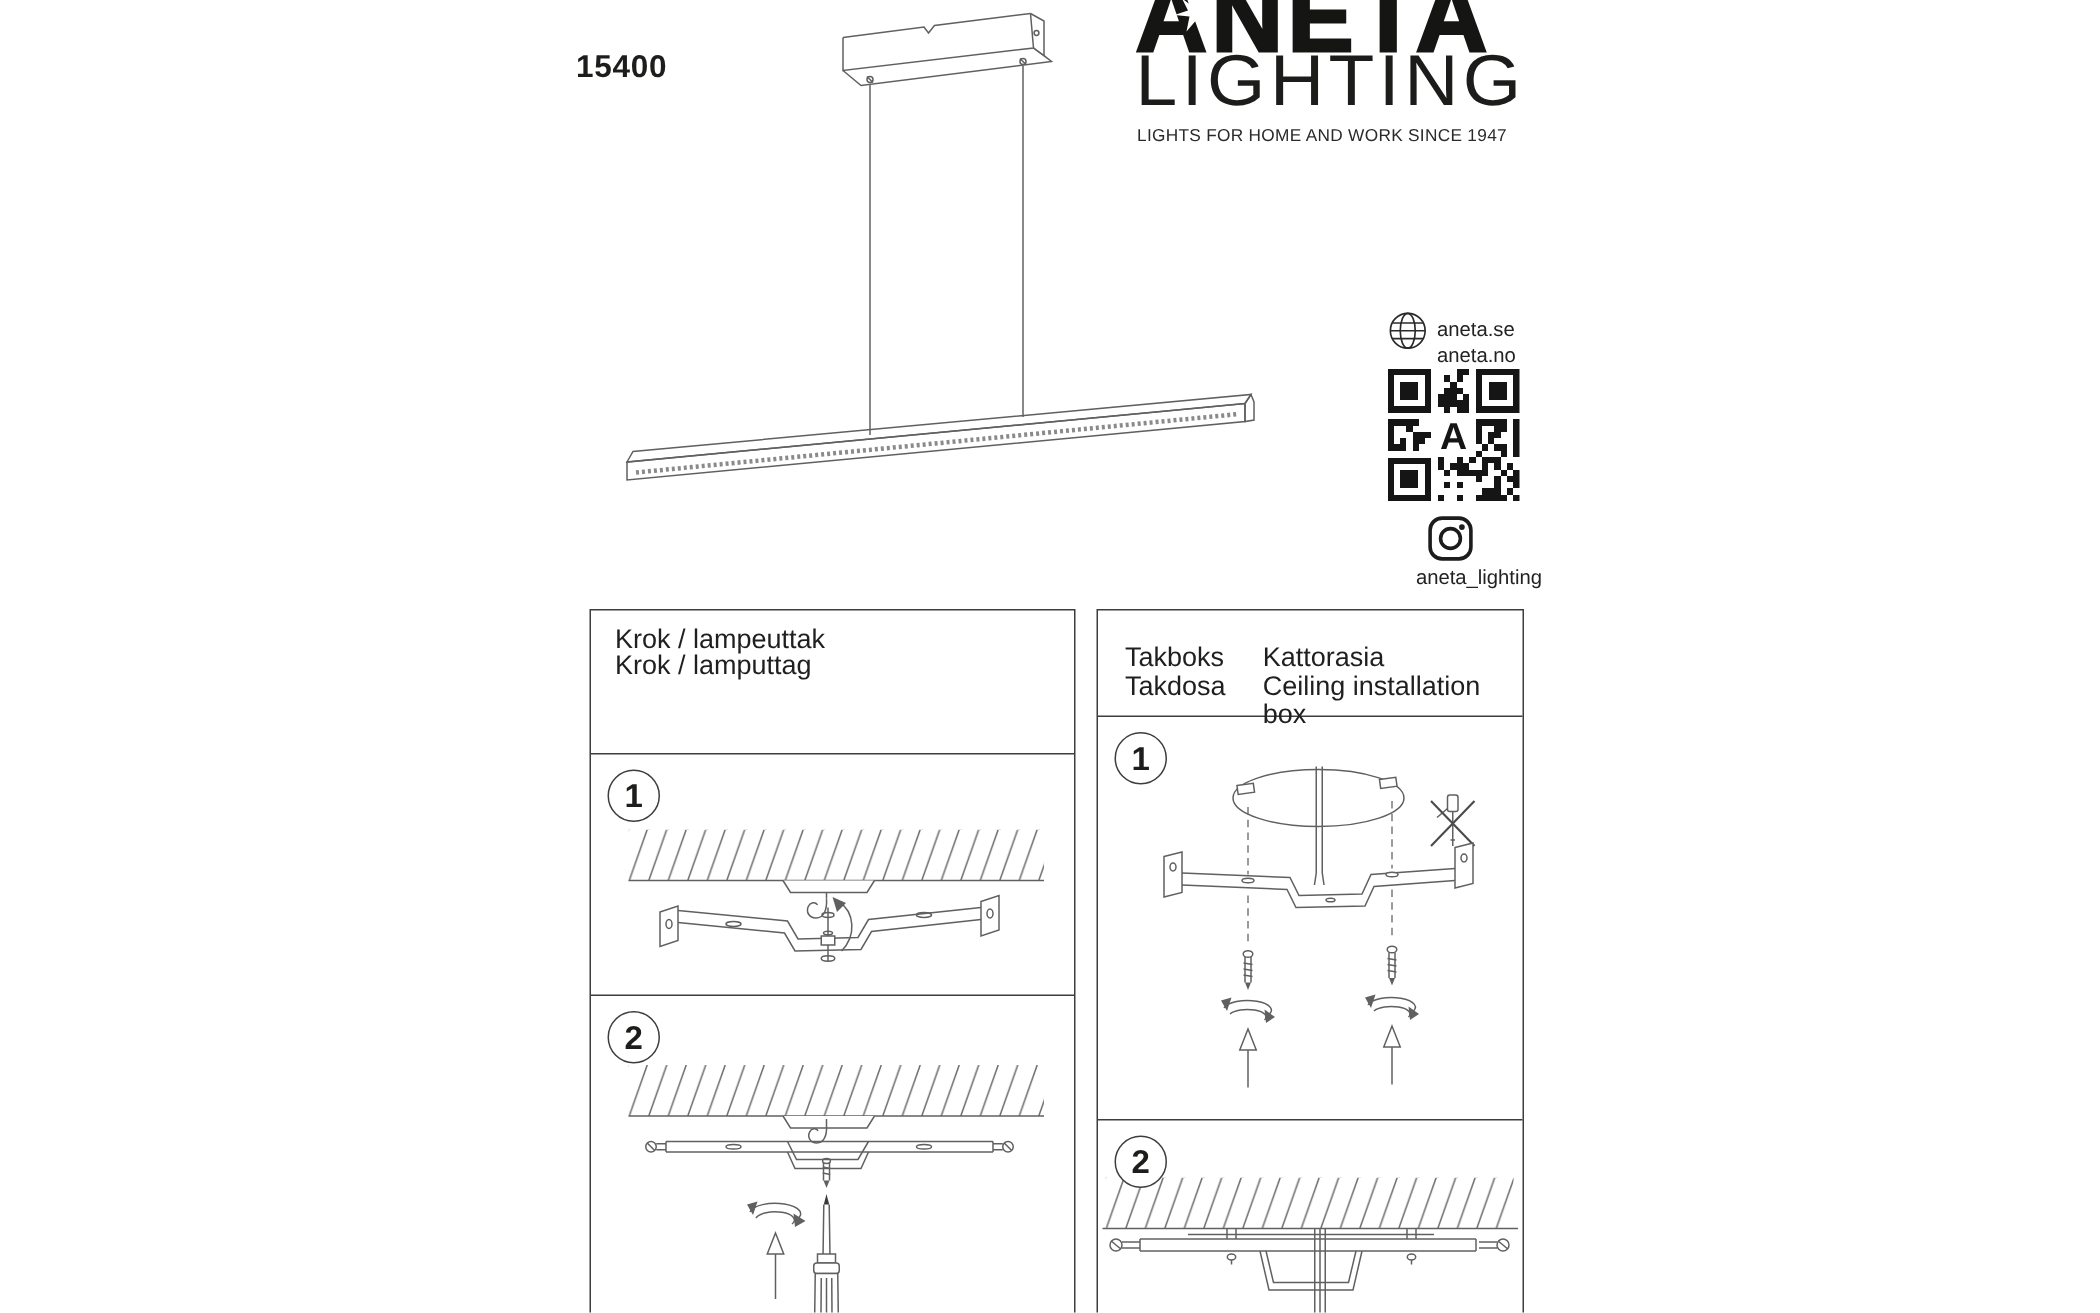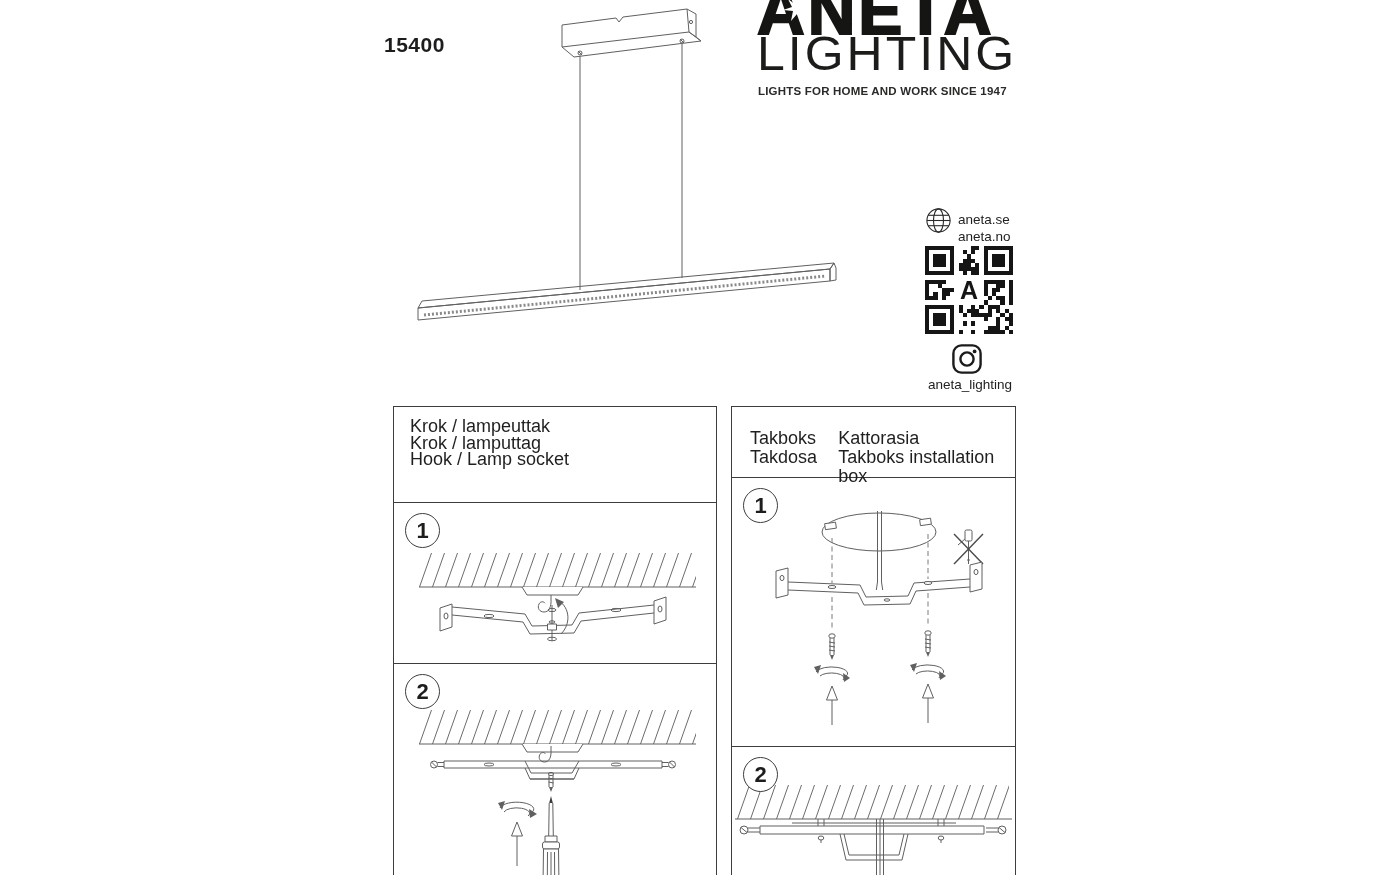--- a/index.html
+++ b/index.html
@@ -9,30 +9,30 @@
   }
   .abs{position:absolute;}
   
   .product-number{left:384px;top:8px;font-size:21px;font-weight:bold;color:#1d1d1b;letter-spacing:.5px;margin-top:25px;}
   
   .logo{left:757px;top:0;width:262px;height:104px;}
   .logo .brand-name{position:absolute;left:0;top:-22px;font-size:66px;font-weight:bold;color:#151513;
     letter-spacing:3px;line-height:1;white-space:nowrap;-webkit-text-stroke:2px #151513;}
   .logo .brand-sub{position:absolute;left:0;top:30px;font-size:50px;font-weight:normal;color:#1c1c1a;
     letter-spacing:3px;line-height:1;white-space:nowrap;transform:scaleY(.96);transform-origin:top left;}
-  .logo .brand-tagline{position:absolute;left:1px;top:85px;font-size:11.5px;font-weight:bold;color:#2a2a28;
+  .logo .brand-tagline{position:absolute;left:1px;top:85px;font-size:11.5px;font-weight:normal;color:#2a2a28;
     letter-spacing:.2px;white-space:nowrap;}
   .logo .star{position:absolute;left:26px;top:-3px;}
   
   .contact{left:925px;top:205px;width:90px;}
   .contact .sites{position:absolute;left:33px;top:6px;font-size:13.5px;line-height:17px;color:#222;}
   .contact .globe{position:absolute;left:0;top:2px;}
   .contact .qr{position:absolute;left:0;top:41px;}
   .contact .insta{position:absolute;left:26px;top:138px;}
-  .contact .handle{position:absolute;left:-13px;top:172px;width:116px;text-align:center;font-size:13.5px;color:#222;}
+  .contact .handle{position:absolute;left:-13px;top:172px;width:116px;text-align:right;font-size:13.5px;color:#222;}
   
   .panel{position:absolute;border:1.4px solid #3d3d3d;background:#fff;}
   .panel-left{left:393px;top:406px;width:322px;height:560px;}
   .panel-right{left:731px;top:406px;width:283px;height:560px;}
   .panel-header{border-bottom:1.4px solid #3d3d3d;font-size:18px;color:#1f1f1f;}
   .panel-left .panel-header{height:84px;padding:11px 0 0 16px;line-height:16.6px;}
   .panel-right .panel-header{height:59px;display:flex;padding:11px 0 0 18px;line-height:19px;align-items:center;}
   .panel-right .panel-header .col1{width:95px;}
   .panel-right .panel-header .col2{margin-top:19px;}
   .step{position:relative;}
@@ -232,21 +232,20 @@
     </g>
     <circle cx="23.6" cy="8.4" r="1.9" fill="#1c1c1c"></circle>
   </svg>
   <div class="handle">aneta_lighting</div>
 </div>
 
 <div class="panel panel-left">
   <div class="panel-header">
     <div>Krok / lampeuttak</div>
     <div>Krok / lamputtag</div>
-    <div>Hook / Lamp socket</div>
   </div>
 
   <div class="step step-border" style="height:160px;">
     <div class="step-num">1</div>
     <svg class="diagram" width="322" height="160" viewBox="0 0 322 160">
       <defs>
         <pattern id="h1" width="13" height="34" patternUnits="userSpaceOnUse" patternTransform="translate(25,50)">
           <line x1="12.5" y1="0" x2="0.5" y2="34" stroke="#6b6b6b" stroke-width="1"></line>
         </pattern>
       </defs>
@@ -353,21 +352,21 @@
 </div>
 
 <div class="panel panel-right">
   <div class="panel-header">
     <div class="col1">
       <div>Takboks</div>
       <div>Takdosa</div>
     </div>
     <div class="col2">
       <div>Kattorasia</div>
-      <div>Takboks installation box</div>
+      <div>Ceiling installation box</div>
     </div>
   </div>
 
   <div class="step step-border" style="height:268px;">
     <div class="step-num">1</div>
     <svg class="diagram" width="283" height="268" viewBox="0 0 283 268">
       <g>
         <path class="dash" d="M100,60 L100,105 M100,119 L100,153"></path>
         <path class="dash" d="M196,56 L196,101 M196,115 L196,149"></path>
       </g>

